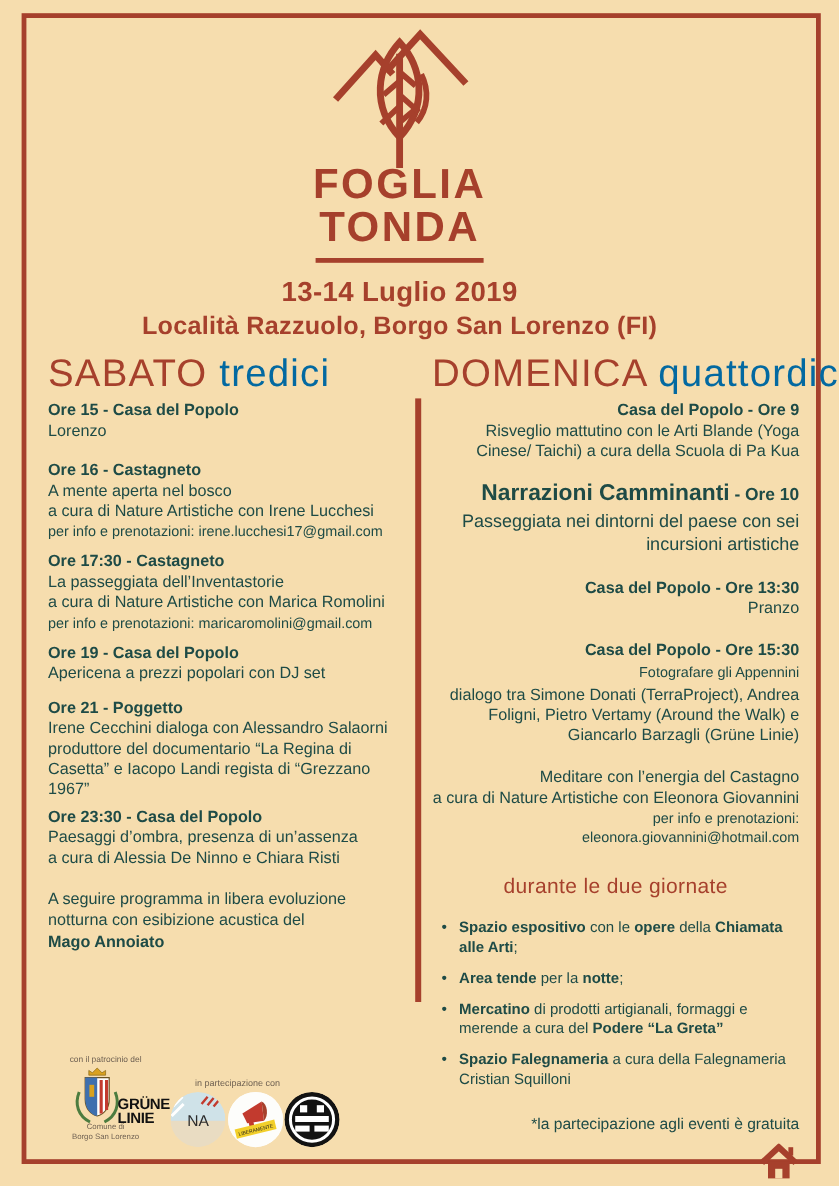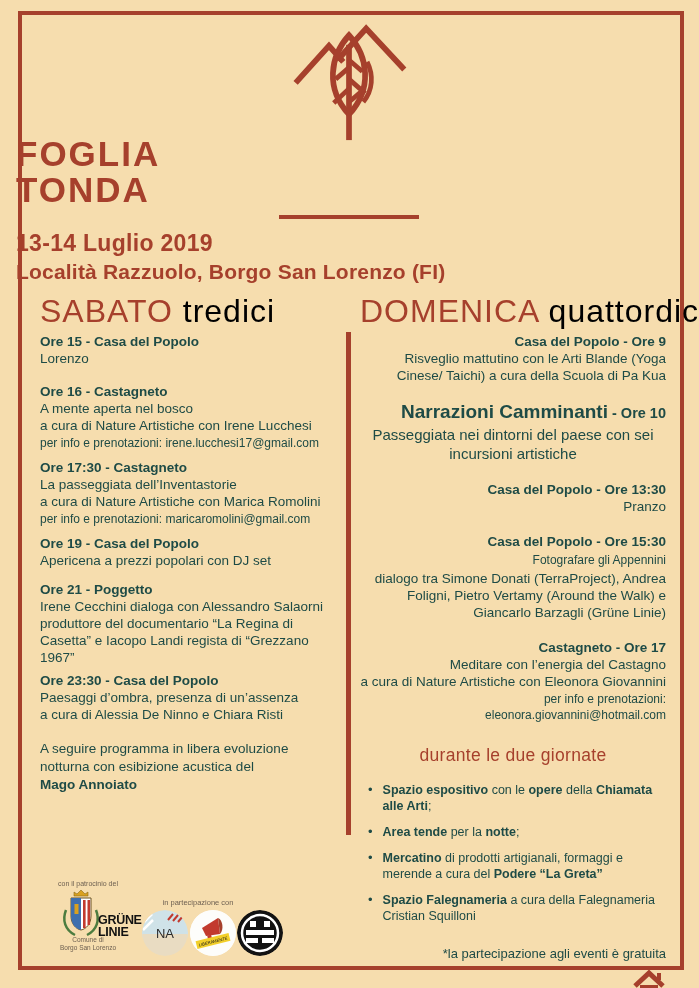--- a/index.html
+++ b/index.html
@@ -2,46 +2,46 @@
 <html><head>
 <meta charset="utf-8">
 <style>
   html,body{margin:0;padding:0;background:#f6ddae;}
   .poster{
     position:relative;width:699px;height:988px;background:#f6ddae;overflow:hidden;
     font-family:"Liberation Sans","DejaVu Sans",sans-serif;color:#1e4b46;
   }
   .frame{position:absolute;left:18px;top:11px;width:658px;height:951px;border:4px solid #a6402c;pointer-events:none;}
   
-  .header{position:absolute;left:16px;top:20px;width:666px;}
+  .header{position:absolute;left:0;top:20px;width:666px;text-align:center;}
   .logo{display:block;margin:0 auto;}
   .title{font-size:35px;font-weight:bold;letter-spacing:2px;line-height:36px;color:#a6402c;margin-top:-6px;}
   .title-underline{width:140px;height:4px;background:#a6402c;margin:7px auto 0 auto;}
   .date{font-size:23px;font-weight:bold;color:#a6402c;margin-top:11px;letter-spacing:0.3px;}
   .location{font-size:21px;font-weight:bold;color:#a6402c;margin-top:3px;letter-spacing:0.2px;}
   
   .col{position:absolute;top:293px;}
   .col-left{left:40px;width:296px;text-align:left;}
   .col-right{left:360px;width:306px;text-align:right;}
   .day-heading{font-size:32px;line-height:36px;letter-spacing:1px;white-space:nowrap;}
   .day-heading .day{color:#a6402c;}
-  .day-heading .word{color:#000000;}
+  .day-heading .word{color:#0369a1;}
   .divider{position:absolute;left:346px;top:332px;width:5px;height:503px;background:#a6402c;}
   .event{margin-top:12px;}
   .event-title{font-size:13.5px;font-weight:bold;line-height:17px;}
   .event-body{font-size:13.5px;line-height:17px;}
   .event-info{font-size:12px;line-height:16px;margin-top:1px;}
   .mt20{margin-top:4px;} .mt18{margin-top:18px;} .mt16{margin-top:16px;}
   .mt8{margin-top:8px;} .mt6{margin-top:6px;}
   .big-event-title{font-size:21px;font-weight:bold;line-height:25px;}
   .big-event-body{font-size:15.5px;line-height:20px;margin-top:3px;}
   .closing{font-size:13.5px;line-height:18px;margin-top:17px;}
   .walk-title{font-size:19px;font-weight:bold;line-height:23px;}
   .walk-suffix{font-size:14.5px;font-weight:bold;}
-  .walk-body{font-size:15px;line-height:19px;margin-top:2px;text-align:center;}
+  .walk-body{font-size:15px;line-height:19px;margin-top:2px;}
   .sub-title{font-size:12px;line-height:19px;margin-top:1px;}
   
   .during-heading{font-size:17.5px;color:#a6402c;text-align:center;margin-top:22px;letter-spacing:0.3px;}
   .bullets{text-align:left;margin-top:16px;padding-left:8px;}
   .bullet{display:flex;gap:10px;font-size:12.5px;line-height:16px;margin-bottom:10px;}
   .bullet .dot{font-size:13px;line-height:16px;}
   b{font-weight:bold;}
   
   .note{font-size:13px;margin-top:22px;}
   .linkrow{display:flex;justify-content:flex-end;align-items:center;gap:9px;margin-top:9px;}
@@ -156,21 +156,20 @@
       <div class="event-body">Pranzo</div>
     </div>
 
     <div class="event mt18">
       <div class="event-title">Casa del Popolo - Ore 15:30</div>
       <div class="sub-title">Fotografare gli Appennini</div>
       <div class="event-body">dialogo tra Simone Donati (TerraProject), Andrea Foligni, Pietro Vertamy (Around the Walk) e Giancarlo Barzagli (Grüne Linie)</div>
     </div>
 
     <div class="event mt18">
-      <div class="event-title">Castagneto - Ore 17</div>
       <div class="event-body">Meditare con l’energia del Castagno</div>
       <div class="event-body">a cura di Nature Artistiche con Eleonora Giovannini</div>
       <div class="event-info">per info e prenotazioni: eleonora.giovannini@hotmail.com</div>
     </div>
 
     <div class="during-heading">durante le due giornate</div>
     <div class="bullets">
       <div class="bullet">
         <span class="dot">•</span>
         <div><b>Spazio espositivo</b><span> con le </span><b>opere</b><span> della </span><b>Chiamata alle Arti</b><span>;</span></div>

